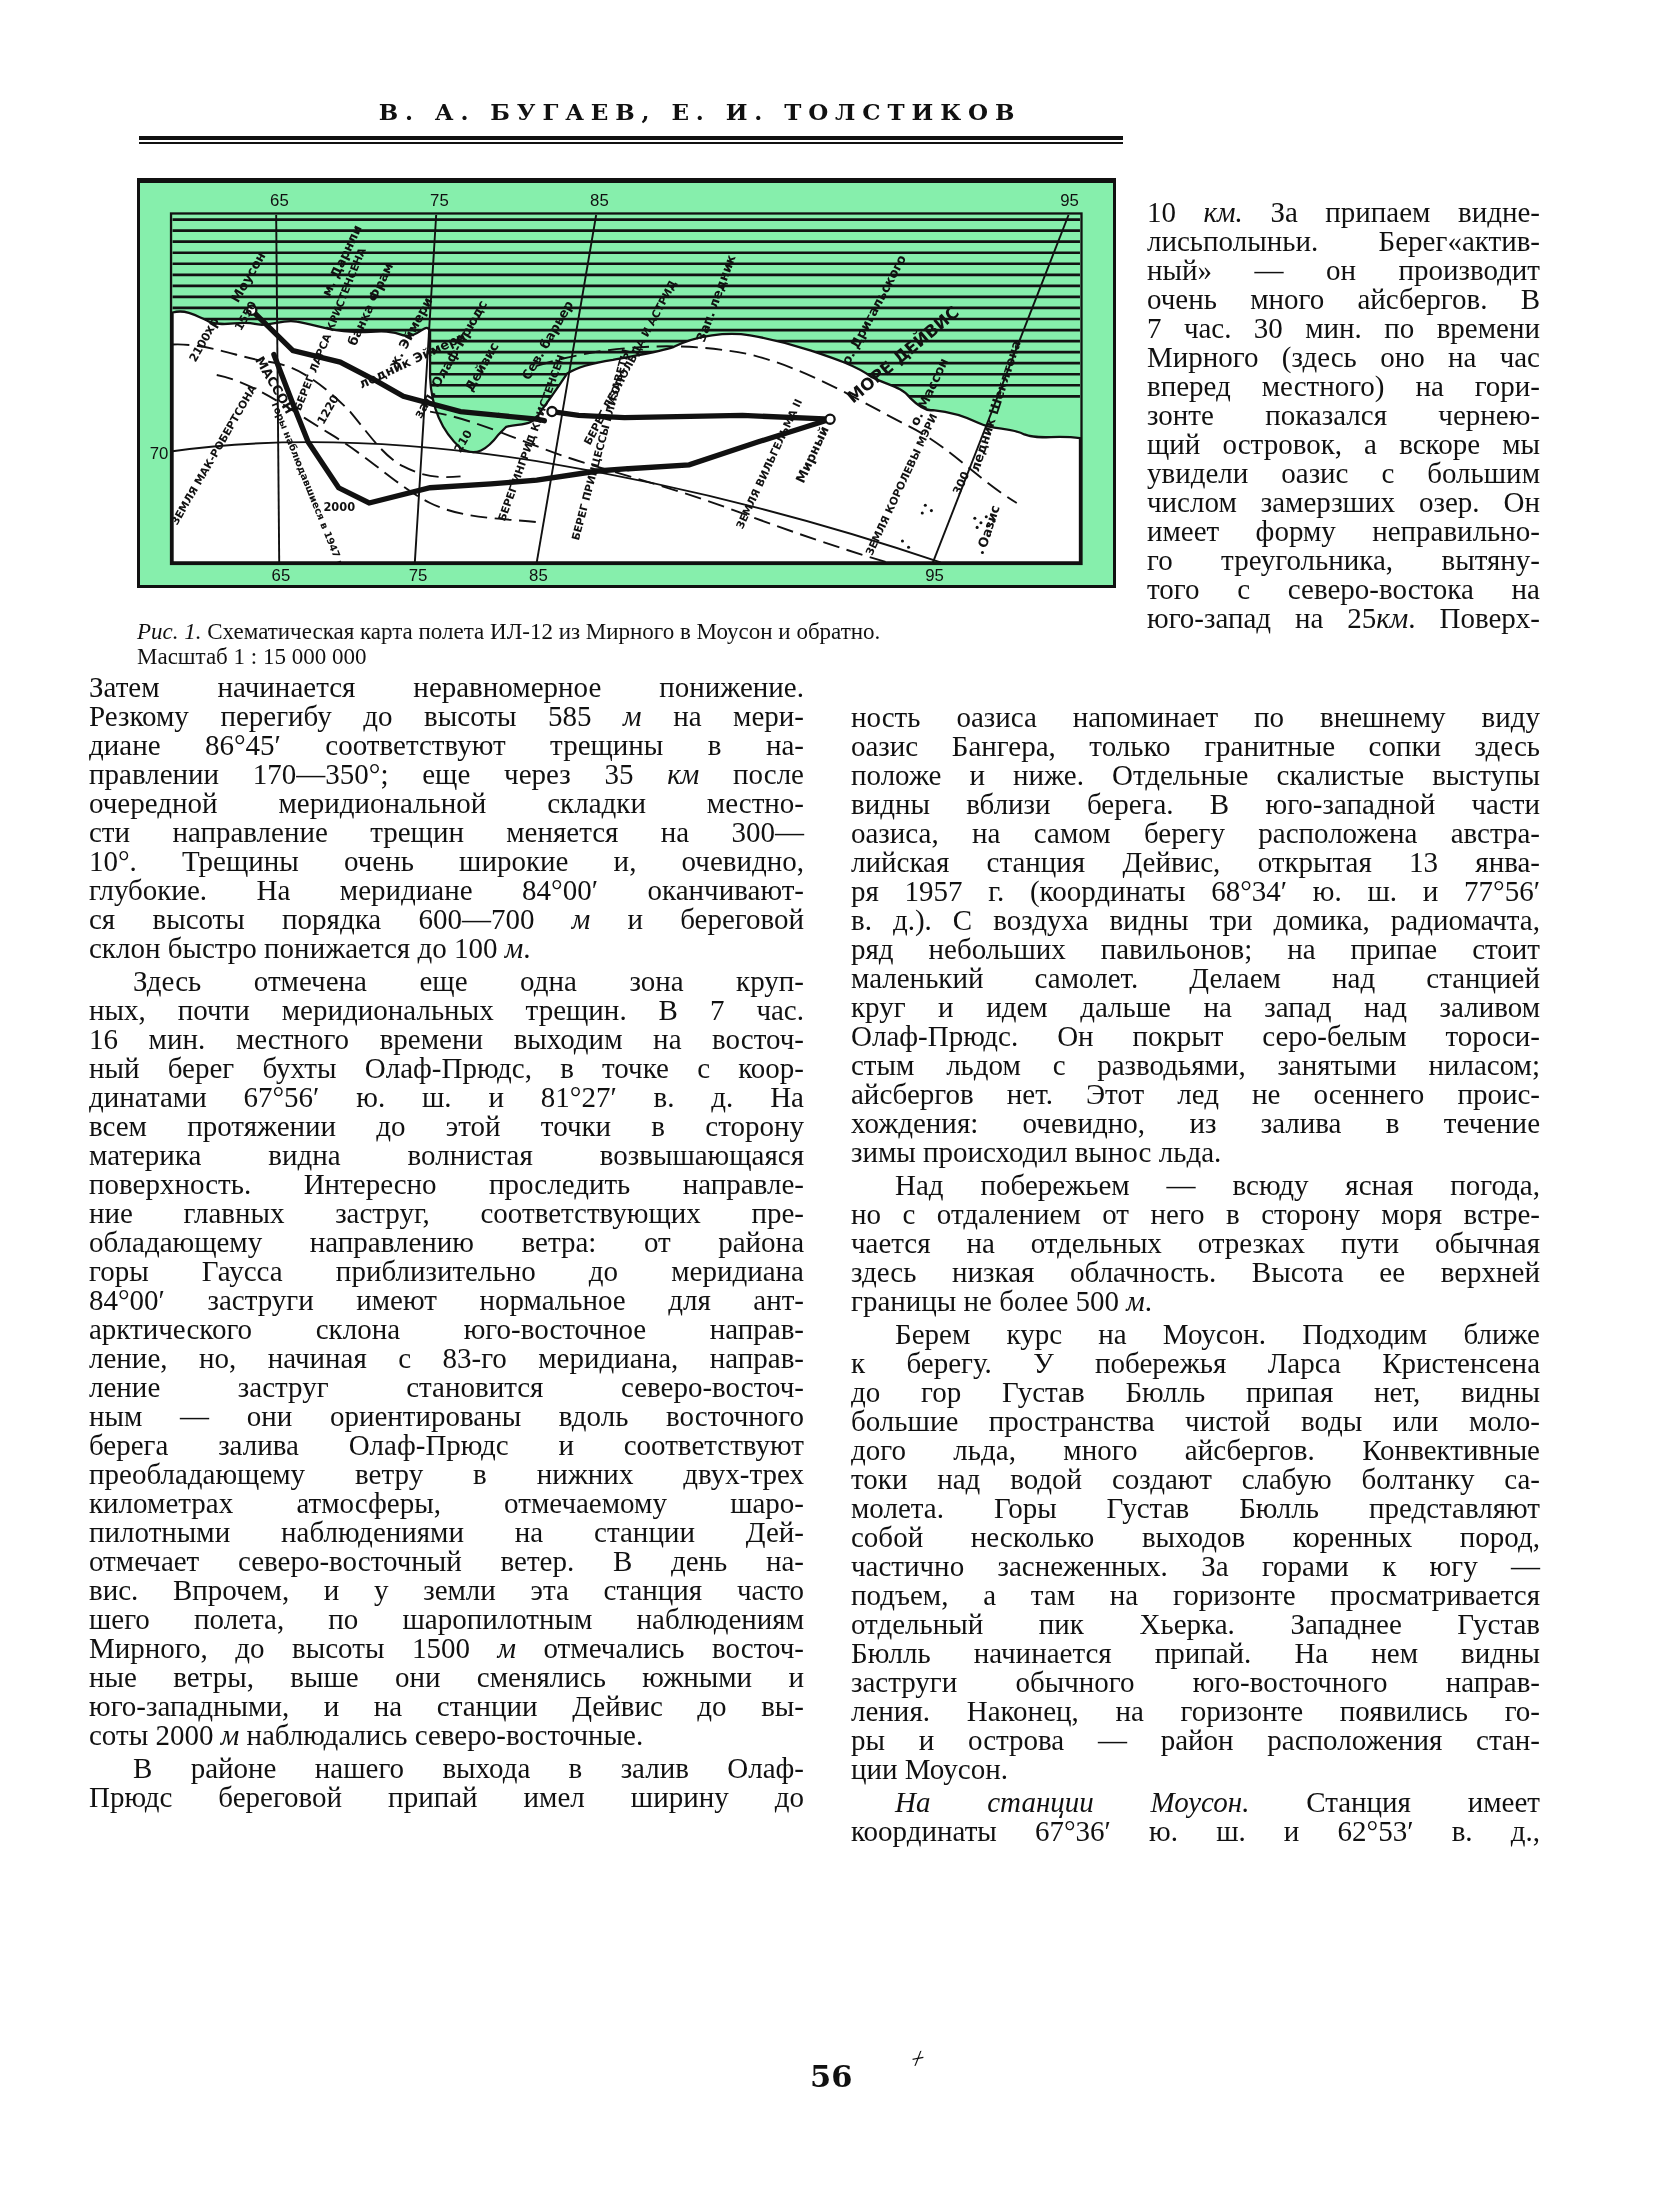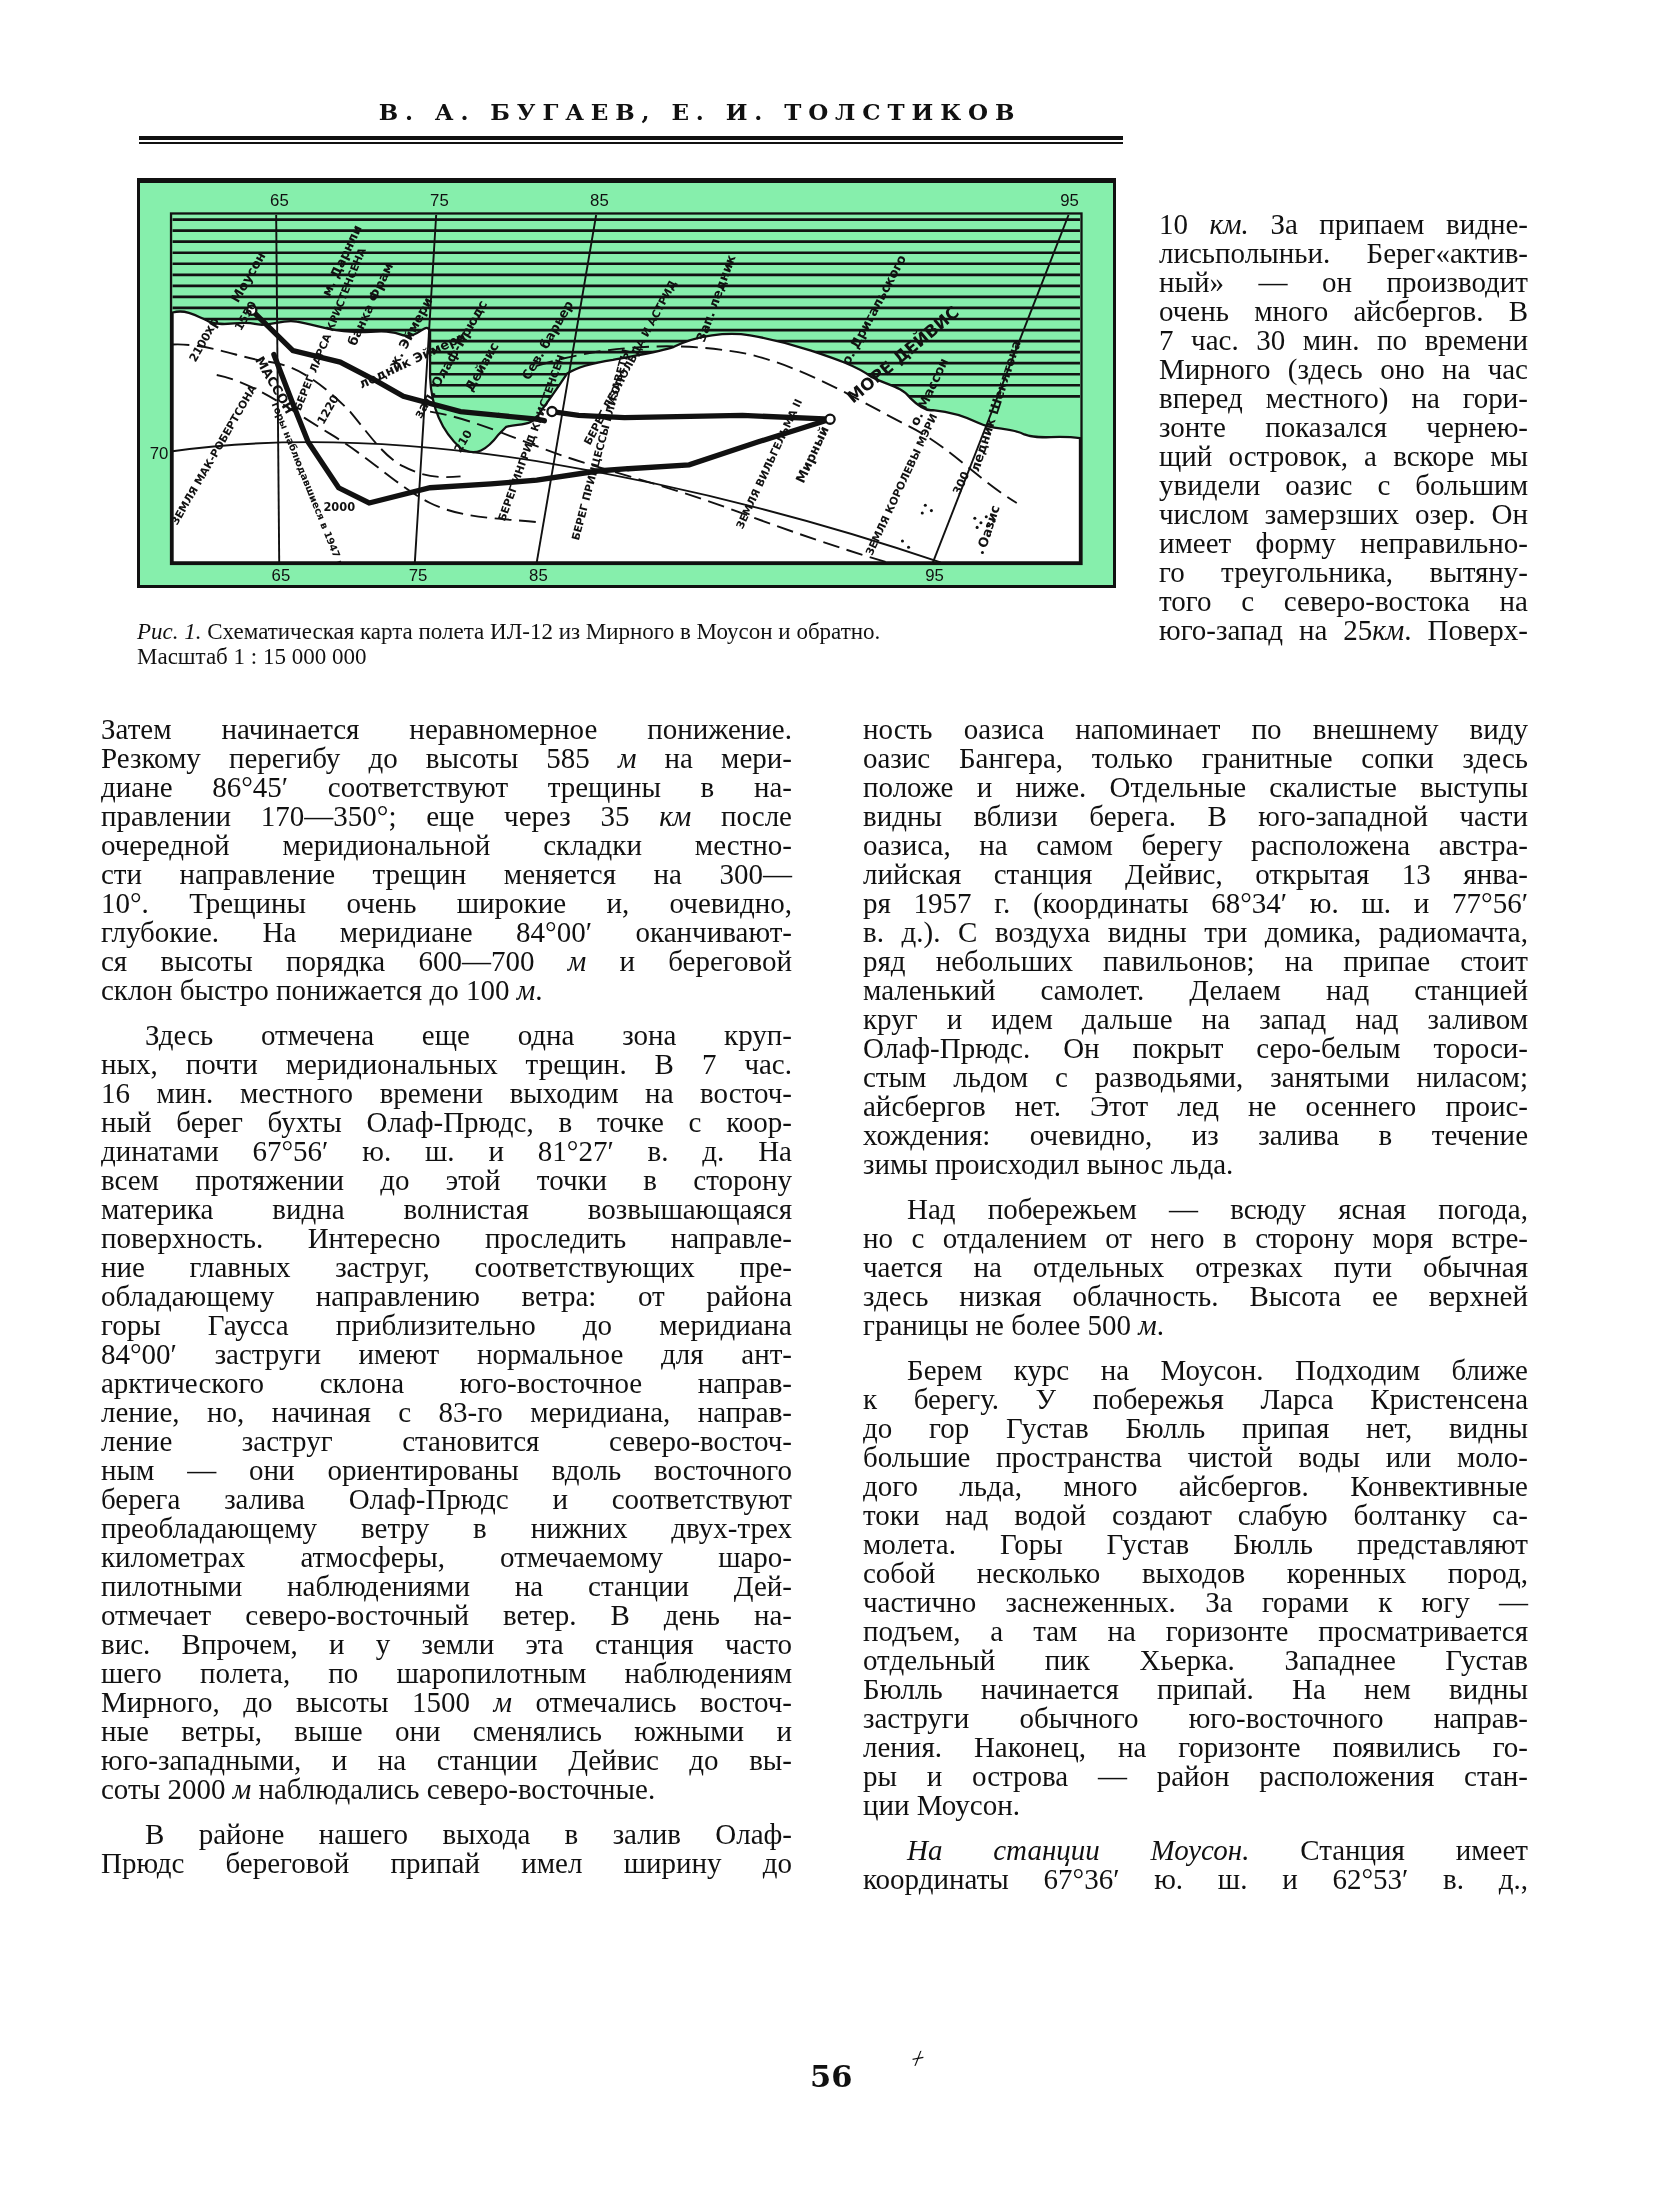--- a/index.html
+++ b/index.html
@@ -11,25 +11,25 @@
   .rule.r1 { top:136px; height:3.8px; }
   .rule.r2 { top:142px; height:1.5px; }
   .map-box { position:absolute; left:137px; top:178px; width:979px; height:410px;
              border:3.8px solid #111; border-top-width:5.3px; box-sizing:border-box; background:#86efac; }
   .map-box svg { position:absolute; left:0; top:0; }
   .caption { position:absolute; left:137px; top:619px; width:991px; text-align:left;
              font-family:"Liberation Serif", serif; font-size:23px; line-height:25px; }
   .caption .fig { font-style:italic; }
   .col { position:absolute; font-family:"Liberation Serif", serif; font-size:29px;
          line-height:29px; text-align:justify; }
-  .col p { margin:16px; }
+  .col p { margin:4px; }
   .col .line { display:block; text-align:justify; text-align-last:justify; white-space:nowrap; }
   .col .line.last { text-align-last:left; }
   .top-right { left:1143px; top:194px; width:401px; }
-  .left-col { left:85px; top:699px; width:723px; }
+  .left-col { left:85px; top:669px; width:723px; }
   .right-col { left:847px; top:699px; width:697px; }
   .it { font-style:italic; }
   .page-num { position:absolute; left:810px; top:2058px; font-family:"DejaVu Serif", serif;
               font-weight:bold; font-size:30.5px; }
   .mark { position:absolute; left:912px; top:2046px; font-size:20px; transform:rotate(-10deg); }
   .map-text { font-family:"DejaVu Sans", sans-serif; font-weight:bold; fill:#111; }
   .tick { font-family:"Liberation Sans", sans-serif; font-size:22px; fill:#111; }
 </style>
 </head>
 <body>

